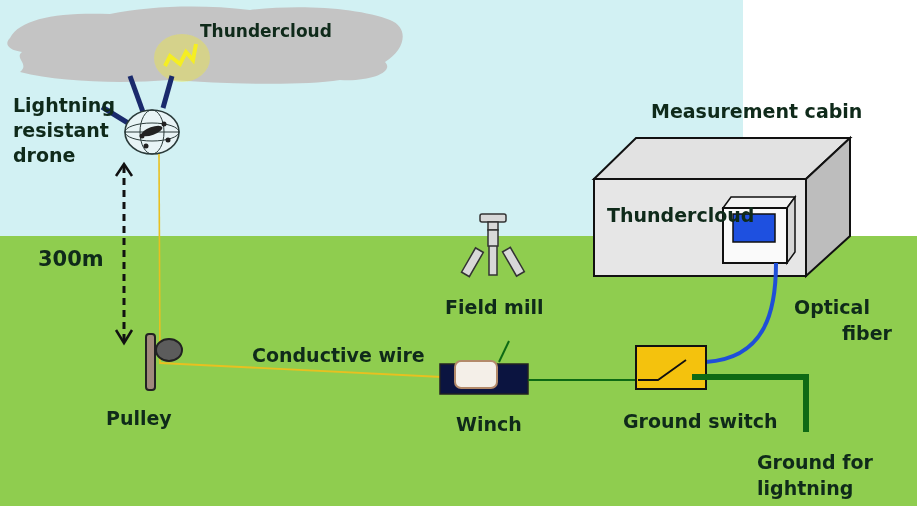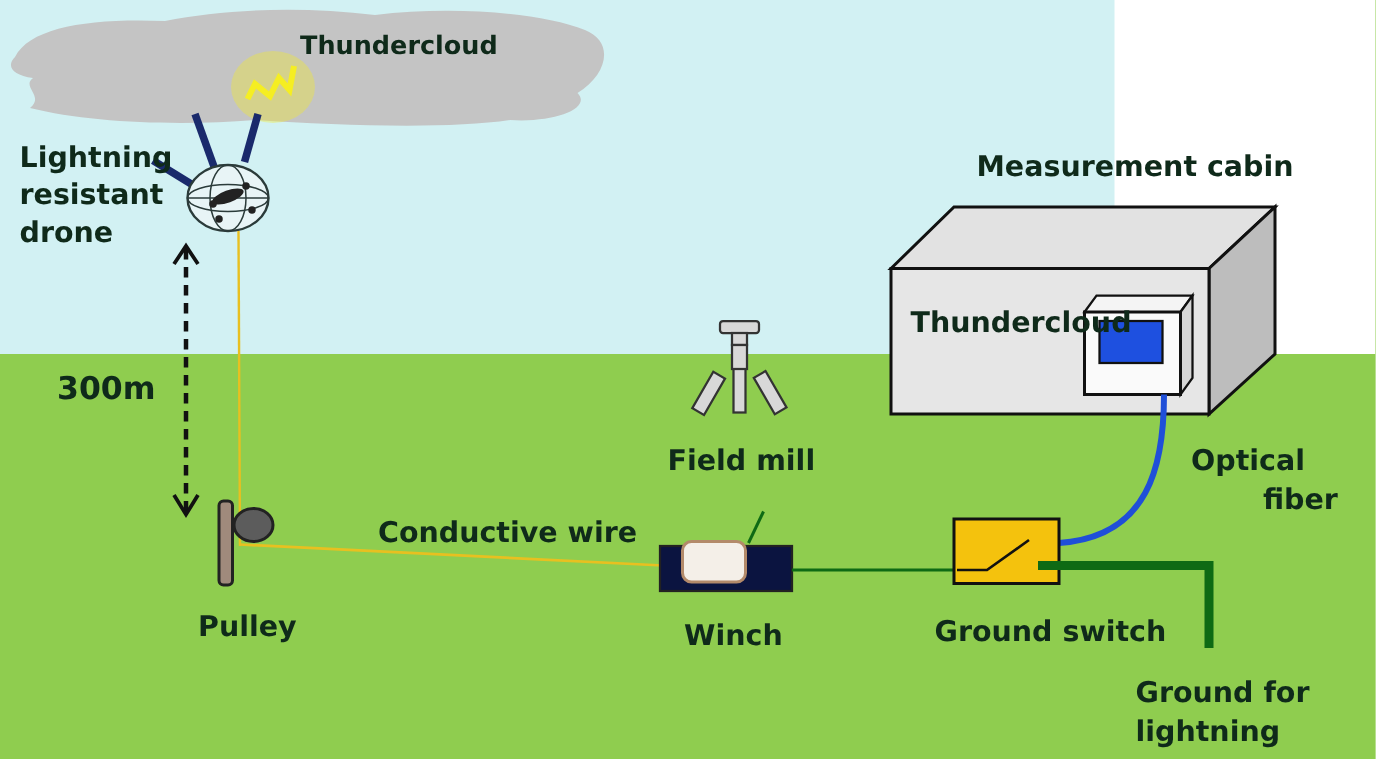--- a/index.html
+++ b/index.html
@@ -91,21 +91,21 @@
     </g>
 
     <polyline points="692,377 806,377 806,432" fill="none" stroke="#0e6a14" stroke-width="6"></polyline>
   </svg>
 
   <div class="lbl" style="left:200px;top:20px;font-size:17px;">Thundercloud</div>
   <div class="lbl" style="left:13px;top:94px;">Lightning</div>
   <div class="lbl" style="left:13px;top:119px;">resistant</div>
   <div class="lbl" style="left:13px;top:144px;">drone</div>
   <div class="lbl lbl-lg" style="left:38px;top:248px;">300m</div>
-  <div class="lbl" style="left:132px;top:407px;">Pulley</div>
+  <div class="lbl" style="left:106px;top:407px;">Pulley</div>
   <div class="lbl" style="left:236px;top:344px;margin-left:16px;">Conductive wire</div>
   <div class="lbl" style="left:445px;top:296px;">Field mill</div>
   <div class="lbl" style="left:456px;top:413px;">Winch</div>
   <div class="lbl" style="left:651px;top:100px;">Measurement cabin</div>
   <div class="lbl" style="left:607px;top:204px;">Thundercloud</div>
   <div class="lbl" style="left:794px;top:296px;">Optical</div>
   <div class="lbl" style="left:794px;top:322px;margin-left:48px;">fiber</div>
   <div class="lbl" style="left:757px;top:451px;">Ground for</div>
   <div class="lbl" style="left:623px;top:410px;">Ground switch</div>
   <div class="lbl" style="left:757px;top:477px;">lightning</div>

